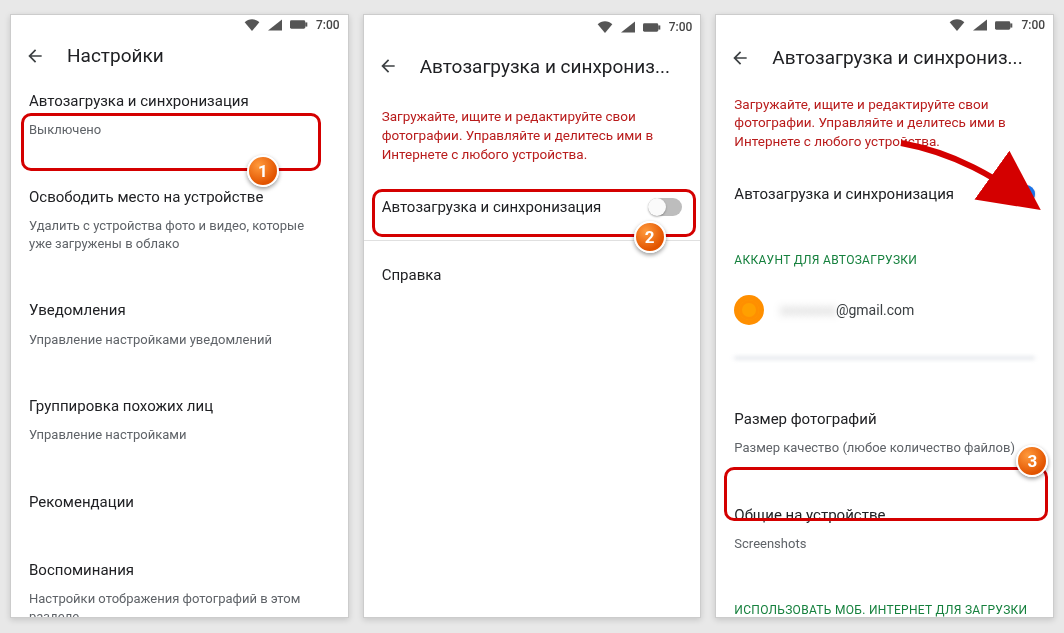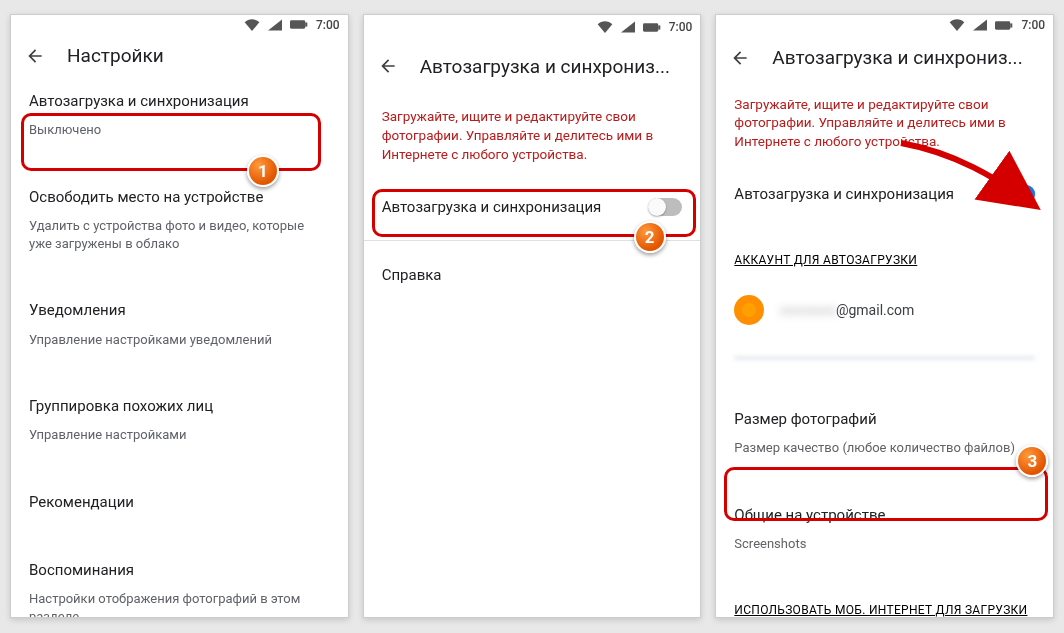--- a/index.html
+++ b/index.html
@@ -77,24 +77,23 @@
   }
   .item .sub {
     font-size: 13px;
     color: #5f6368;
     line-height: 1.35;
     margin-top: 10px;
   }
   .section-header {
     padding: 16px 12px 6px 18px;
     font-size: 12px;
-    color: #000000;
+    color: #15803d;
     text-transform: uppercase;
     letter-spacing: .3px;
-    text-decoration: underline;
   }
   .desc {
     padding: 14px 18px 10px 18px;
     font-size: 13.5px;
     color: #b91c1c;
     line-height: 1.4;
   }
   .switch-row {
     display: flex;
     align-items: center;

